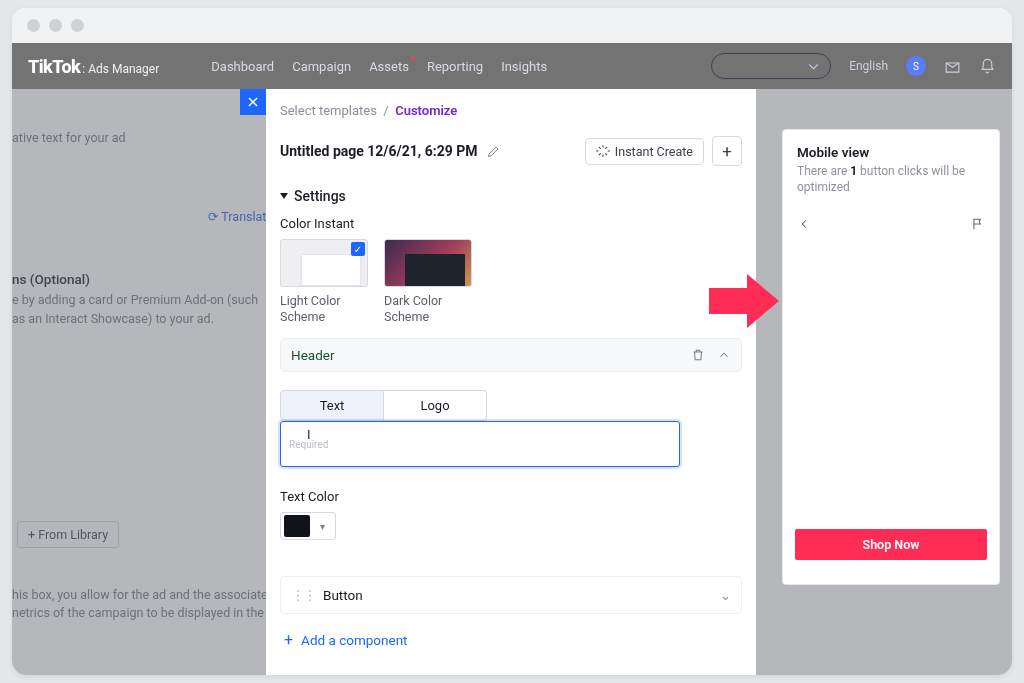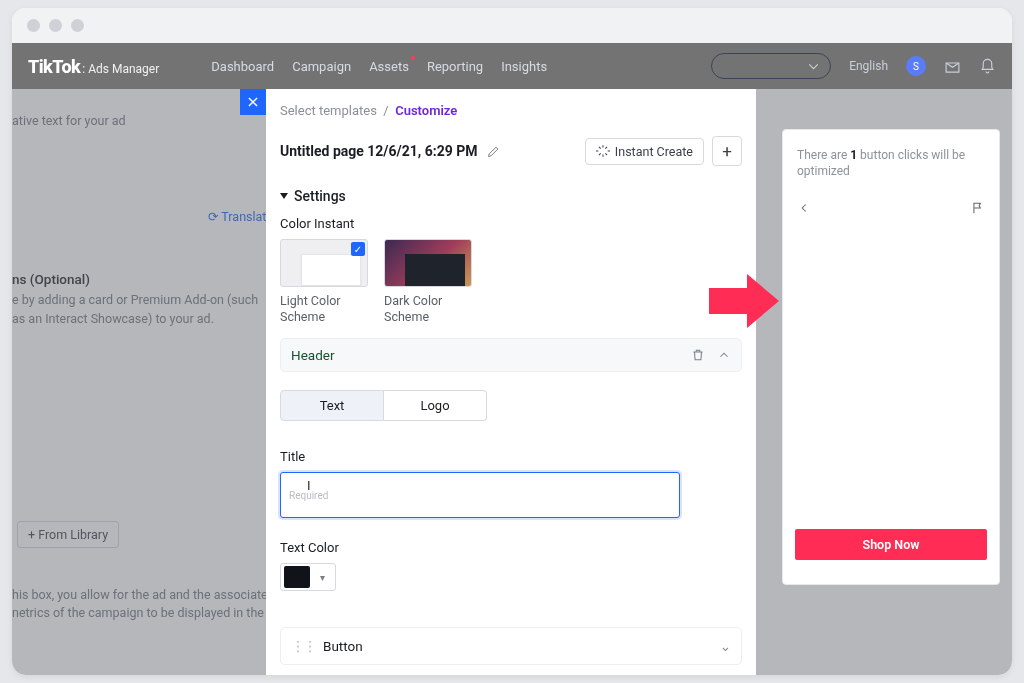--- a/index.html
+++ b/index.html
@@ -151,21 +151,21 @@
       </svg>
     <svg class="icon-outline" viewBox="0 0 24 24">
         <path d="M6 8a6 6 0 1 1 12 0v5l1.5 3h-15L6 13z"></path>
         <path d="M10 19a2 2 0 0 0 4 0"></path>
       </svg>
   </div>
 
   <div class="content">
 
     <div class="bgpane">
-      <div class="bg-text" style="top:24px;left:0;">ative text for your ad</div>
+      <div class="bg-text" style="top:41px;left:0;">ative text for your ad</div>
       <div class="bg-text bg-link" style="top:120px;left:196px;">⟳ <span>Translat</span></div>
       <div class="bg-text bg-heading" style="top:182px;left:0;">ns (Optional)</div>
       <div class="bg-text" style="top:202px;left:0;width:250px;line-height:1.5;">e by adding a card or Premium Add-on (such as an Interact Showcase) to your ad.</div>
       <div class="bg-btn" style="top:432px;left:5px;">+ From Library</div>
       <div class="bg-text" style="top:498px;left:0;">his box, you allow for the ad and the associated</div>
       <div class="bg-text" style="top:516px;left:0;"><span>netrics of the campaign to be displayed in the </span><span class="bg-link">TikTo Creative Center</span></div>
     </div>
 
     <div class="close-btn">
       <svg viewBox="0 0 24 24" width="14" height="14" stroke="#fff" stroke-width="2.5" fill="none">
@@ -231,21 +231,20 @@
             </div>
           </div>
         </div>
       </div>
 
       <div class="tabpair">
         <div class="tab left active">Text</div>
         <div class="tab right">Logo</div>
       </div>
 
-      <div class="field-label">Title</div>
       <div style="position:relative;">
         <input class="title-input" placeholder="Required" style="">
         <span class="caret" style="left:41px; top:6px;">I</span>
       </div>
 
       <div class="field-label" style="margin-top:22px">Text Color</div>
       <div class="color-widget">
         <div class="swatch"></div>
         <div class="color-arrow">▾</div>
       </div>
@@ -256,20 +255,21 @@
         <span class="chev">⌄</span>
       </div>
 
       <div class="add-comp">
         <span class="plus">+</span>
         <span>Add a component</span>
       </div>
     </div>
 
     <div class="preview">
+      <div class="pv-title">Mobile view</div>
       <div class="pv-sub">
         <span>There are </span><b>1</b><span> button clicks will be optimized</span>
       </div>
       <div class="pv-row">
         <svg viewBox="0 0 24 24">
             <polyline points="15 6 9 12 15 18"></polyline>
           </svg>
         <svg viewBox="0 0 24 24">
             <path d="M5 21V4h11l-2 4 2 4H5"></path>
           </svg>

